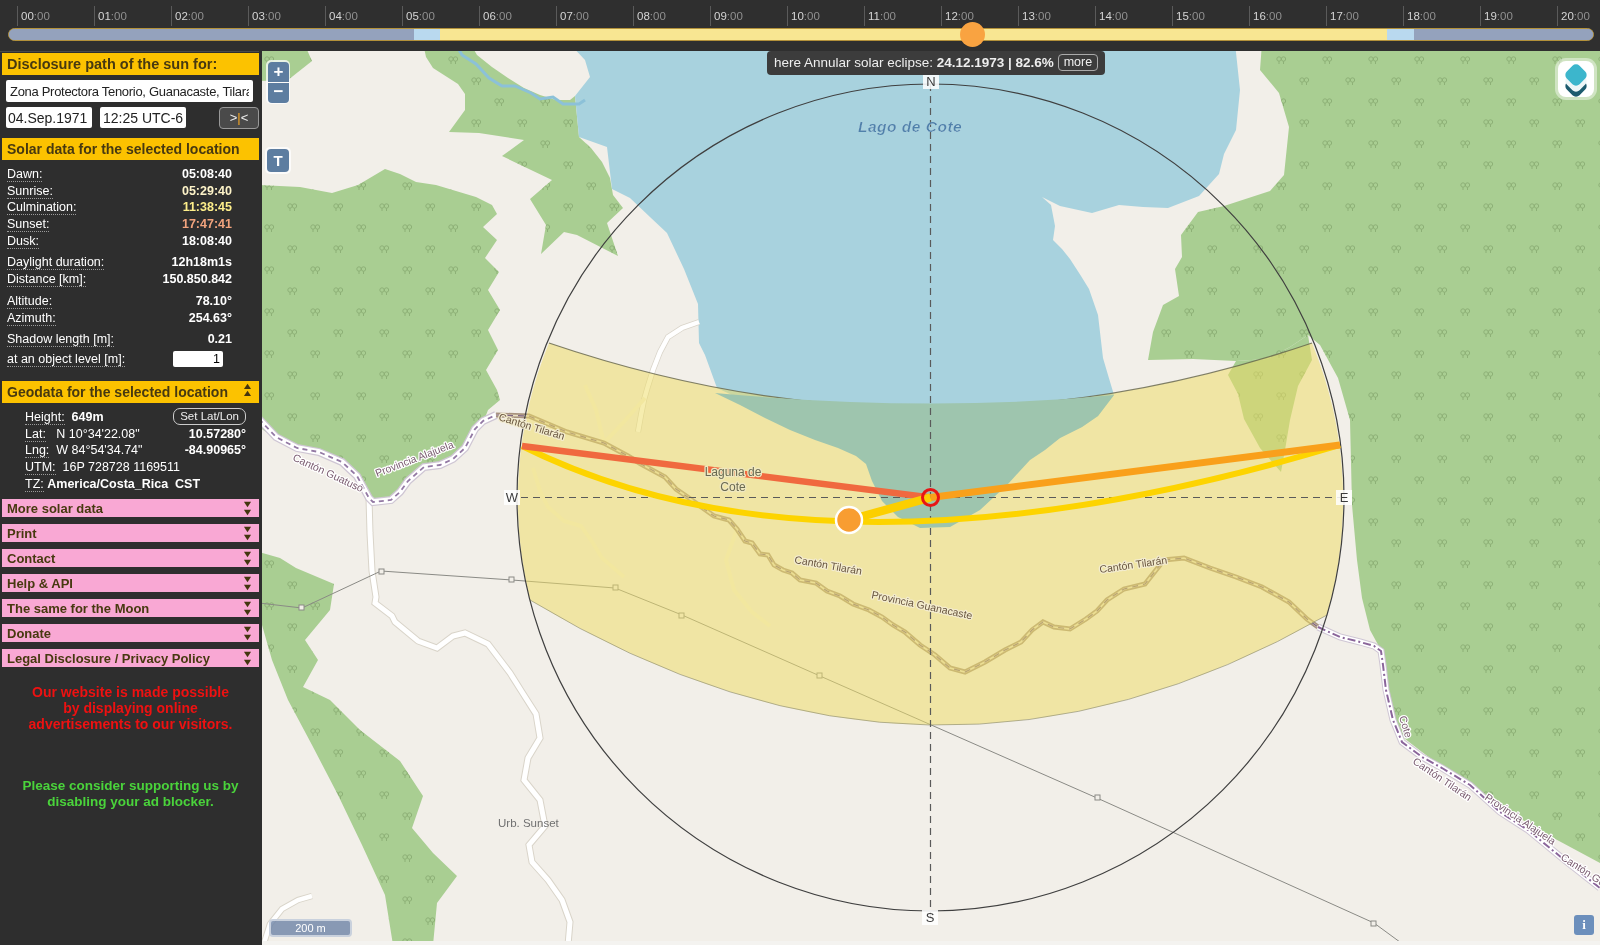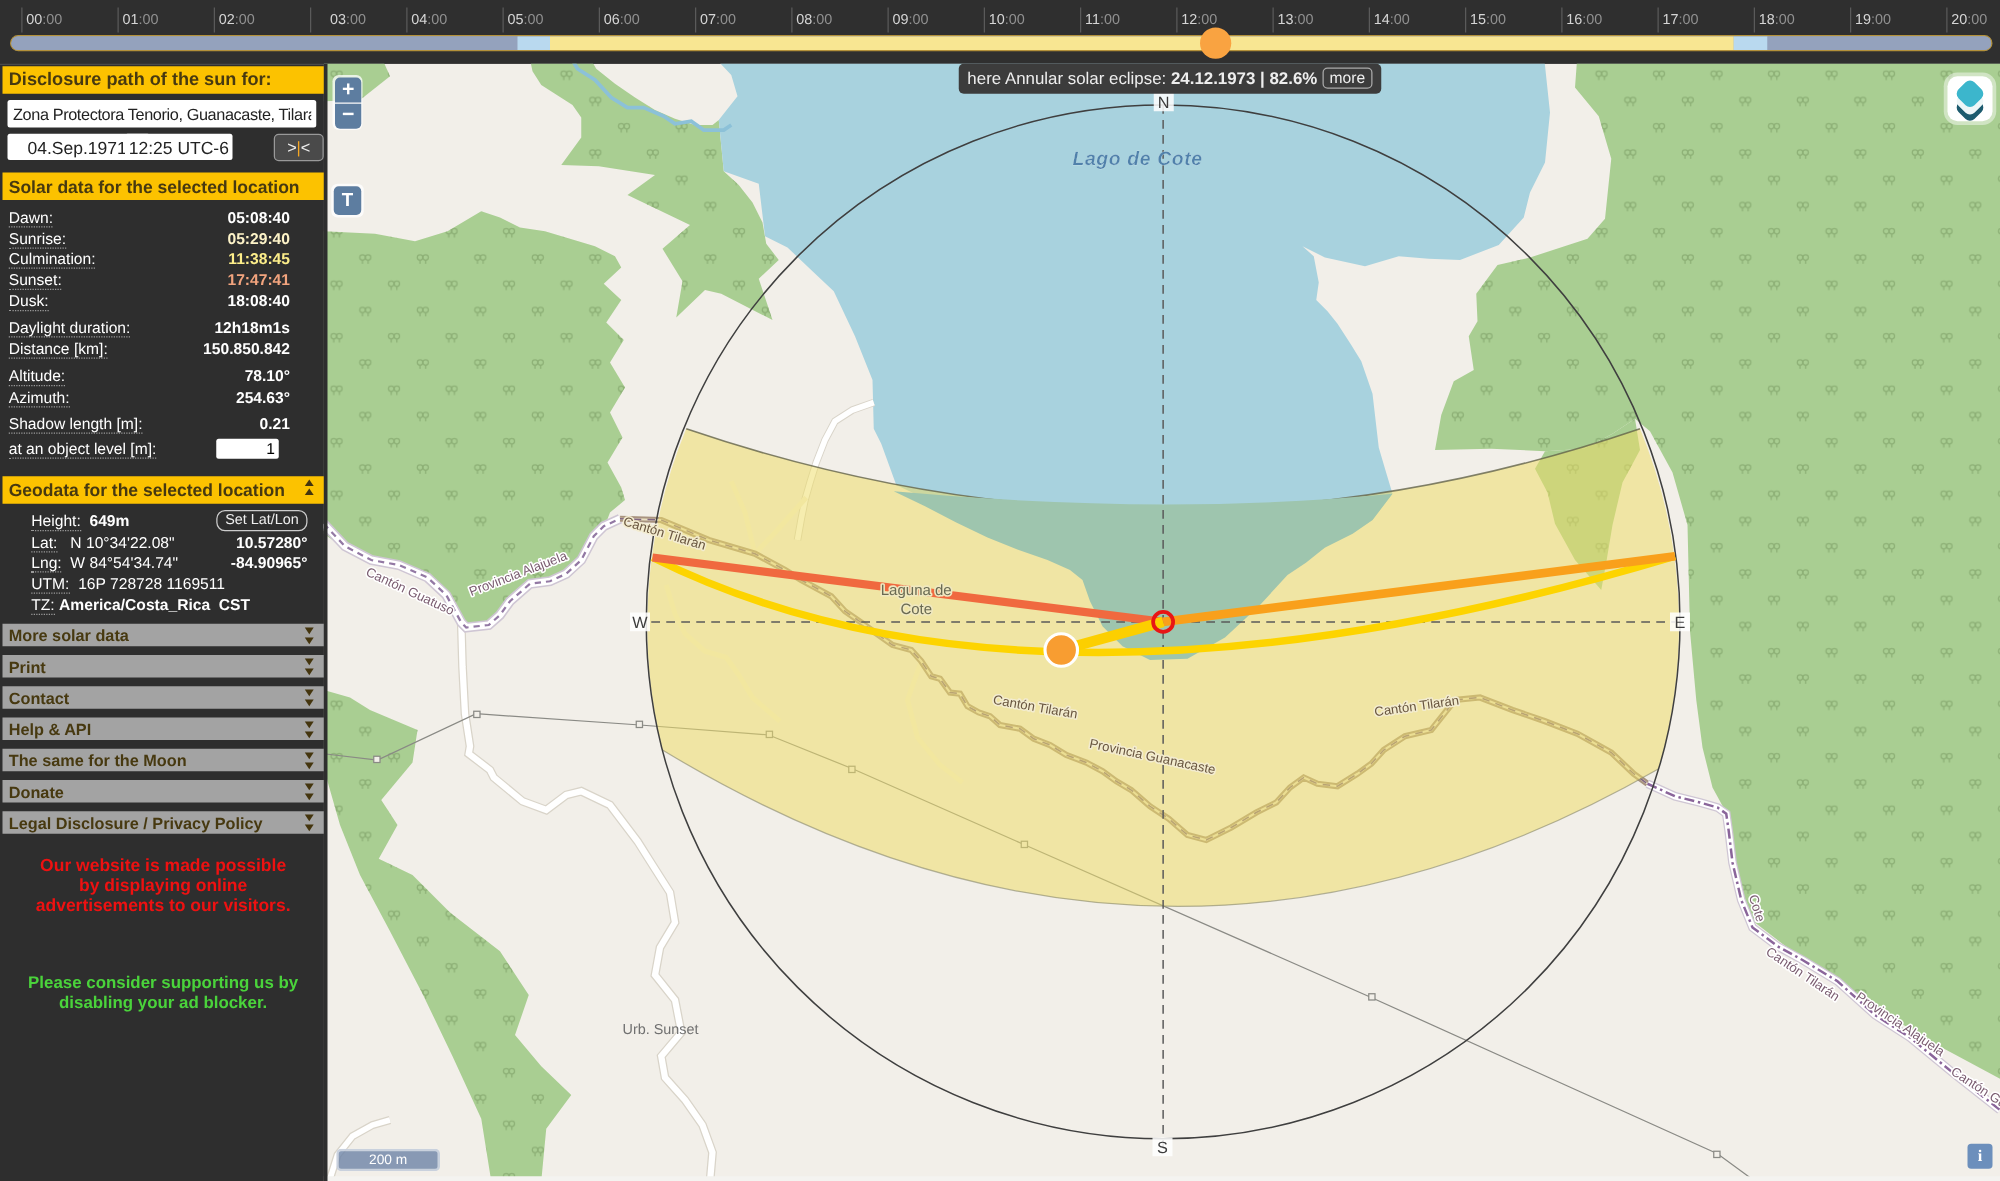--- a/index.html
+++ b/index.html
@@ -9,21 +9,21 @@
   #topbar{position:absolute;left:0;top:0;width:1600px;height:51px;background:#2f2f2f;border-bottom:1px solid #4a4a4a;}
   .tick{position:absolute;top:6px;width:1px;height:20px;background:#5a5a5a;}
   .tl{position:absolute;top:10px;font-size:11.5px;color:#d5d5d5;white-space:nowrap;}
   .tl b{font-weight:normal;color:#d5d5d5;}
   .tl span{color:#909090;}
   #track{position:absolute;left:8px;top:28px;width:1584px;height:11px;border:1px solid #b3913a;border-radius:7px;overflow:hidden;background:#94a2bd;}
   #handle{position:absolute;left:960px;top:22px;width:25px;height:25px;border-radius:50%;background:#f9a341;}
   .seg{position:absolute;top:0;height:11px;}
   #sidebar{position:absolute;left:2px;top:53px;width:257px;}
   .hdr{background:#fcc200;color:#473910;font-weight:bold;font-size:14.5px;padding:3px 0 3px 5px;position:relative;}
-  .mrow{background:#a3a3a3;color:#473910;font-weight:bold;font-size:13px;padding:2px 0 1px 5px;margin-top:7px;position:relative;height:15px;}
+  .mrow{background:#f9a8d4;color:#473910;font-weight:bold;font-size:13px;padding:2px 0 1px 5px;margin-top:7px;position:relative;height:15px;}
   .mrow:first-of-type{margin-top:12px;}
   .chev{position:absolute;right:7px;top:2px;color:#44350e;font-size:9px;line-height:7.5px;text-align:center;transform:scaleX(1.35);}
   .drow{position:relative;height:16.7px;font-size:12.5px;color:#fff;}
   .dl{position:absolute;left:5px;top:1px;white-space:nowrap;}
   .dl u{text-decoration:none;border-bottom:1px dotted #9a9a9a;}
   .dv{position:absolute;top:1px;font-weight:bold;white-space:nowrap;}
   input{font-family:"Liberation Sans",sans-serif;background:#fff;}
 </style>
 </head>
 <body>
@@ -45,21 +45,21 @@
   <div class="tick" style="left:1094.5px"></div>
   <div class="tick" style="left:1171.5px"></div>
   <div class="tick" style="left:1248.5px"></div>
   <div class="tick" style="left:1325.5px"></div>
   <div class="tick" style="left:1402.5px"></div>
   <div class="tick" style="left:1479.5px"></div>
   <div class="tick" style="left:1556.5px"></div>
   <div class="tl" style="left:21.0px"><b>00</b><span>:00</span></div>
   <div class="tl" style="left:98.0px"><b>01</b><span>:00</span></div>
   <div class="tl" style="left:175.0px"><b>02</b><span>:00</span></div>
-  <div class="tl" style="left:264px"><b>03</b><span>:00</span></div>
+  <div class="tl" style="left:252.0px"><b>03</b><span>:00</span></div>
   <div class="tl" style="left:329.0px"><b>04</b><span>:00</span></div>
   <div class="tl" style="left:406.0px"><b>05</b><span>:00</span></div>
   <div class="tl" style="left:483.0px"><b>06</b><span>:00</span></div>
   <div class="tl" style="left:560.0px"><b>07</b><span>:00</span></div>
   <div class="tl" style="left:637.0px"><b>08</b><span>:00</span></div>
   <div class="tl" style="left:714.0px"><b>09</b><span>:00</span></div>
   <div class="tl" style="left:791.0px"><b>10</b><span>:00</span></div>
   <div class="tl" style="left:868.0px"><b>11</b><span>:00</span></div>
   <div class="tl" style="left:945.0px"><b>12</b><span>:00</span></div>
   <div class="tl" style="left:1022.0px"><b>13</b><span>:00</span></div>
@@ -217,21 +217,21 @@
 
 <div class="abs" style="left:269px;top:919px;width:79px;height:14px;background:rgba(109,131,166,0.8);border:2px solid rgba(255,255,255,0.55);border-radius:4px;color:#fff;font-size:11px;text-align:center;line-height:14px;">200 m</div>
 
 <div class="abs" style="left:1574px;top:915px;width:20px;height:20px;background:#6c8fbc;border-radius:3px;color:#fff;font-size:13px;font-weight:bold;text-align:center;line-height:20px;font-family:'Liberation Serif',serif;">i</div>
 
 <div id="sidebar">
   <div class="hdr">Disclosure path of the sun for:</div>
   <div style="padding:5px 0 6px 4px;">
     <input style="width: 239px; height: 20px; border: 0px; border-radius: 2px; font-size: 13px; letter-spacing: -0.3px; padding: 1px 4px; color: rgb(34, 34, 34);" value="Zona Protectora Tenorio, Guanacaste, Tilaran,">
     <div style="margin-top:5px;position:relative;height:22px;">
-      <input style="position: absolute; left: 0px; width: 82px; height: 19px; border: 0px; border-radius: 2px; font-size: 14px; padding: 1px 16px; color: rgb(34, 34, 34);" value="04.Sep.1971">
+      <input style="position: absolute; left: 0px; width: 82px; height: 19px; border: 0px; border-radius: 2px; font-size: 14px; padding: 1px 2px; color: rgb(34, 34, 34);" value="04.Sep.1971">
       <input style="position: absolute; left: 94px; width: 80px; height: 19px; border: 0px; border-radius: 2px; font-size: 14px; padding: 1px 3px; color: rgb(34, 34, 34);" value="12:25 UTC-6">
       <span style="position:absolute;left:213px;top:0;width:38px;height:20px;background:#4a4a4a;border:1px solid #999;border-radius:4px;color:#eee;font-size:13px;text-align:center;line-height:20px;">&gt;<span style="color:#f5a623">|</span>&lt;</span>
     </div>
   </div>
   <div class="hdr" style="font-size:14px;margin-top:3px;">Solar data for the selected location</div>
   <div style="padding-top:6px;">
     <div class="drow" style="">
         <span class="dl"><u>Dawn:</u></span>
         <span class="dv" style="right:27px;">05:08:40</span>
       </div>

